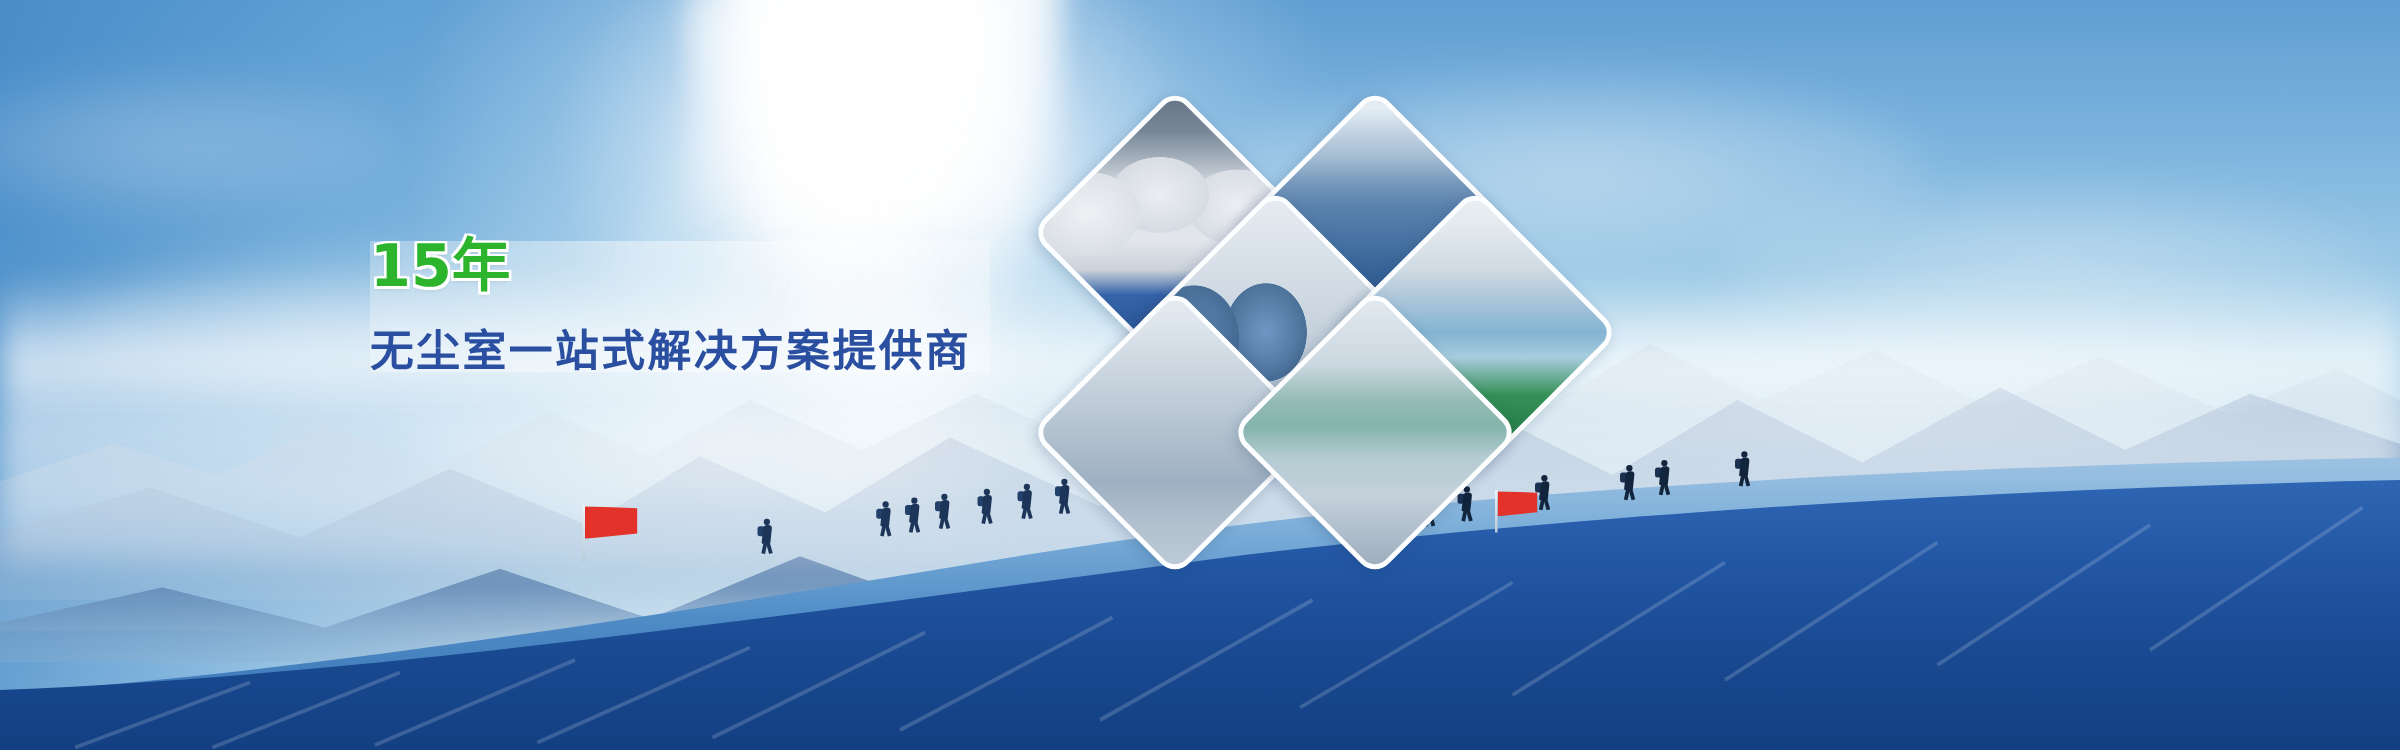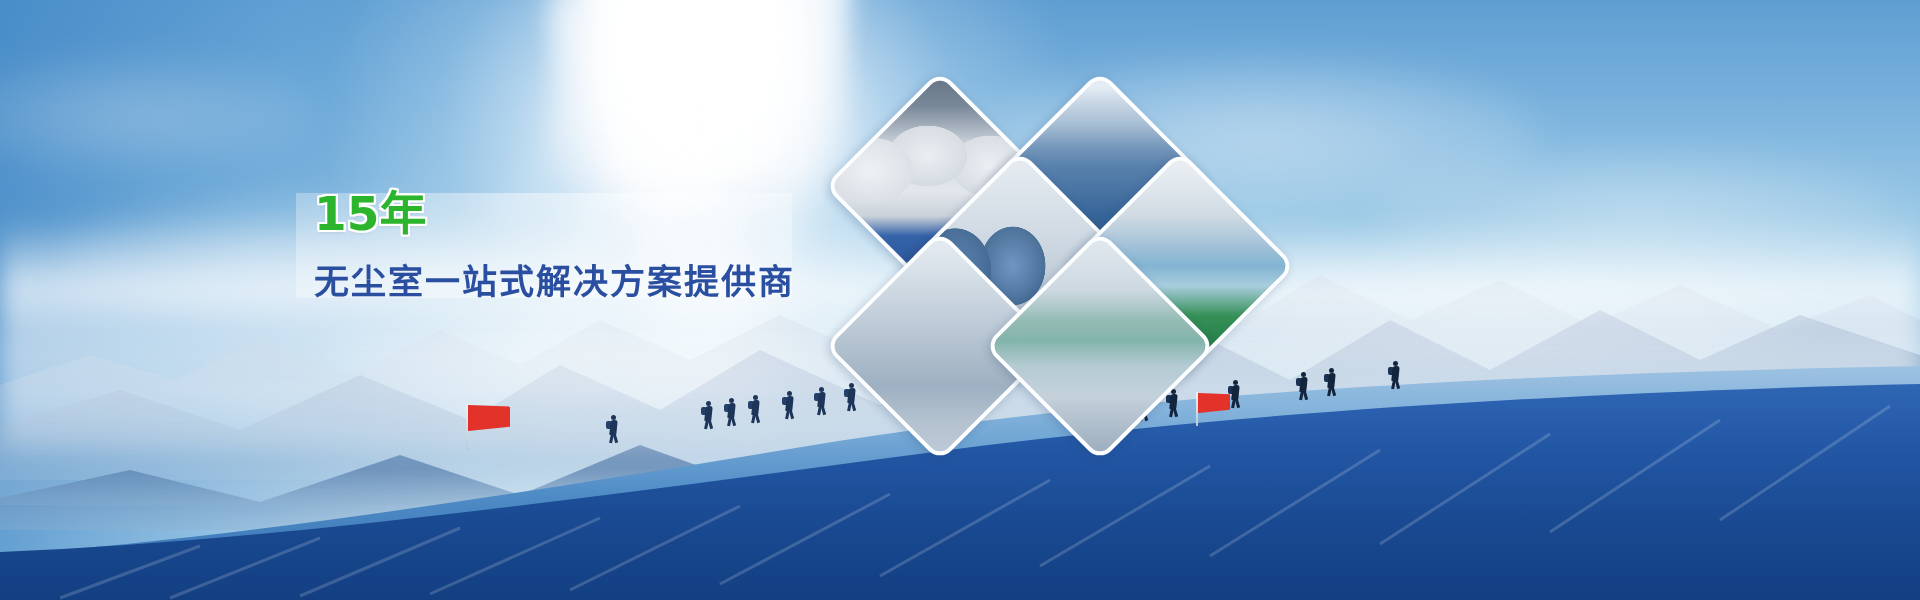--- a/index.html
+++ b/index.html
@@ -133,21 +133,21 @@
 
   
   .text-panel{
     position:absolute;left:296px;top:193px;width:496px;height:105px;
     background:linear-gradient(100deg,rgba(255,255,255,.30) 0%,rgba(255,255,255,.46) 45%,rgba(255,255,255,.30) 100%);
     backdrop-filter:blur(1px);
   }
   .slogan{
     position:absolute;left:296px;top:193px;width:496px;height:105px;
     display:flex;flex-direction:column;justify-content:center;
-    padding-left:18px;box-sizing:border-box;
+    box-sizing:border-box;
   }
   .line{
     white-space:nowrap;line-height:1.08;
     font-family:"DejaVu Sans","Liberation Sans",sans-serif;
     font-weight:bold;letter-spacing:1px;
   }
   .line1{font-size:35px;display:flex;align-items:baseline;}
   .num-years{
     color:#2db42d;font-size:47px;font-weight:bold;letter-spacing:0;
     text-shadow:

